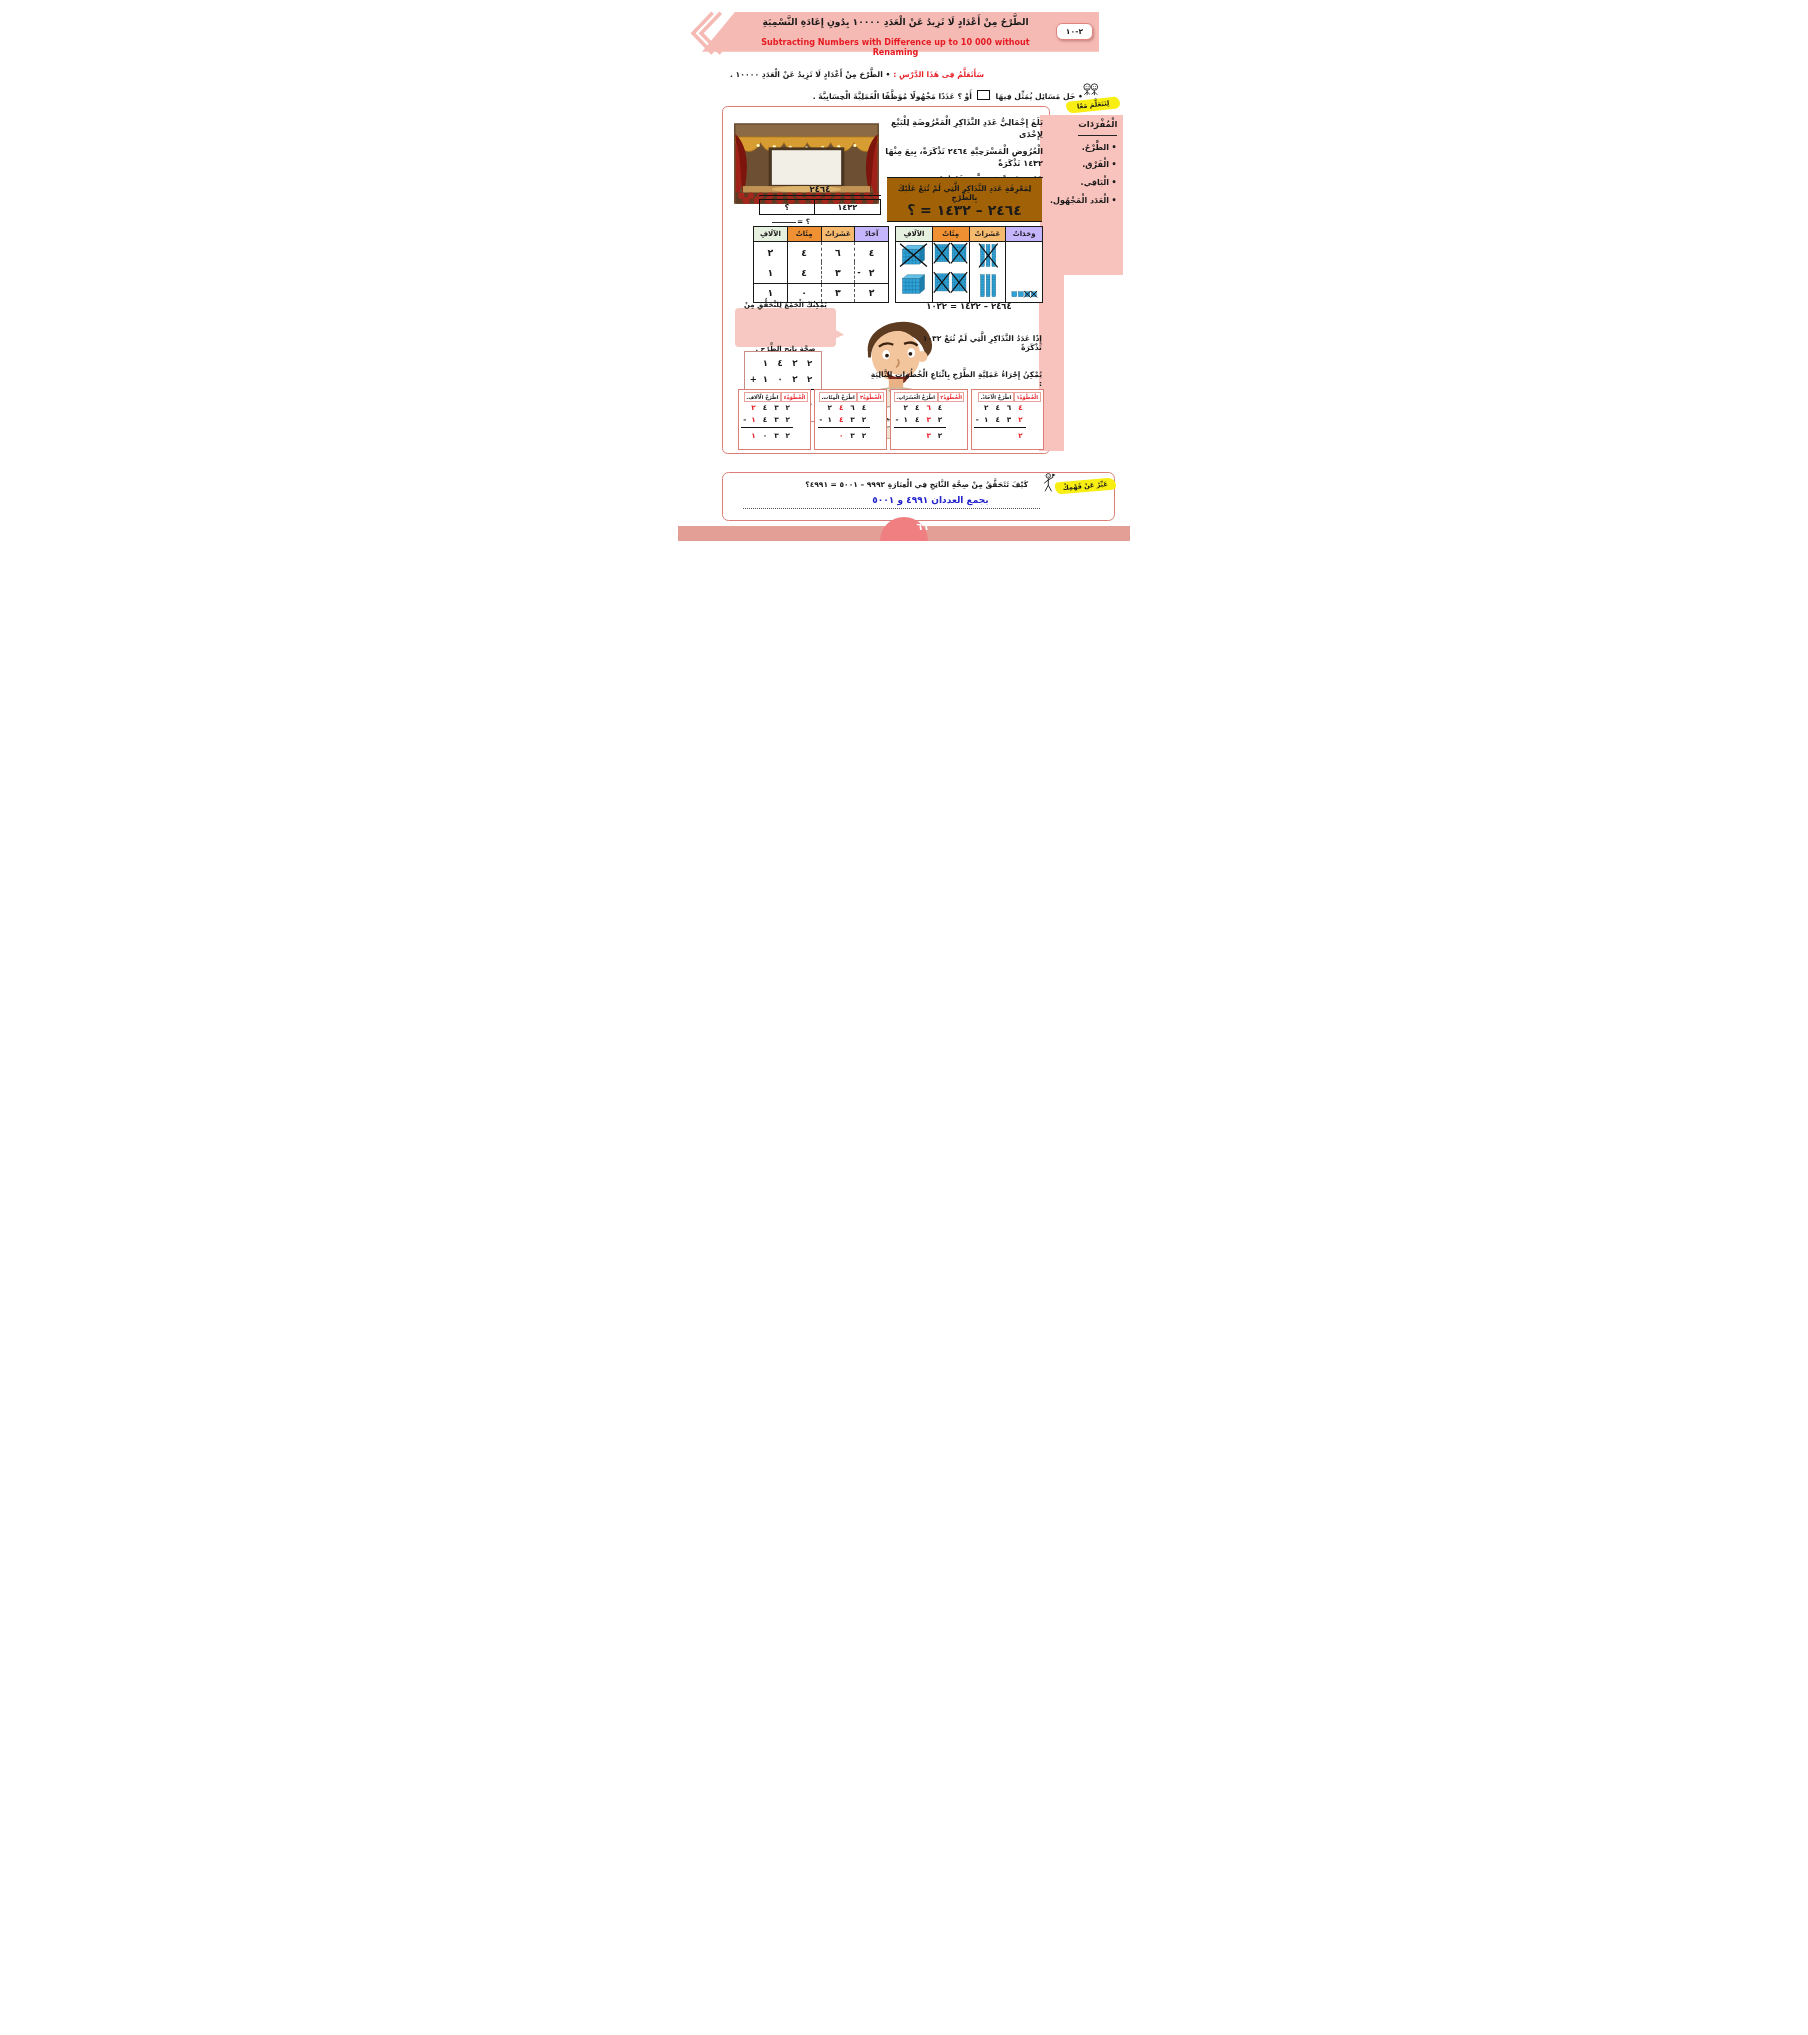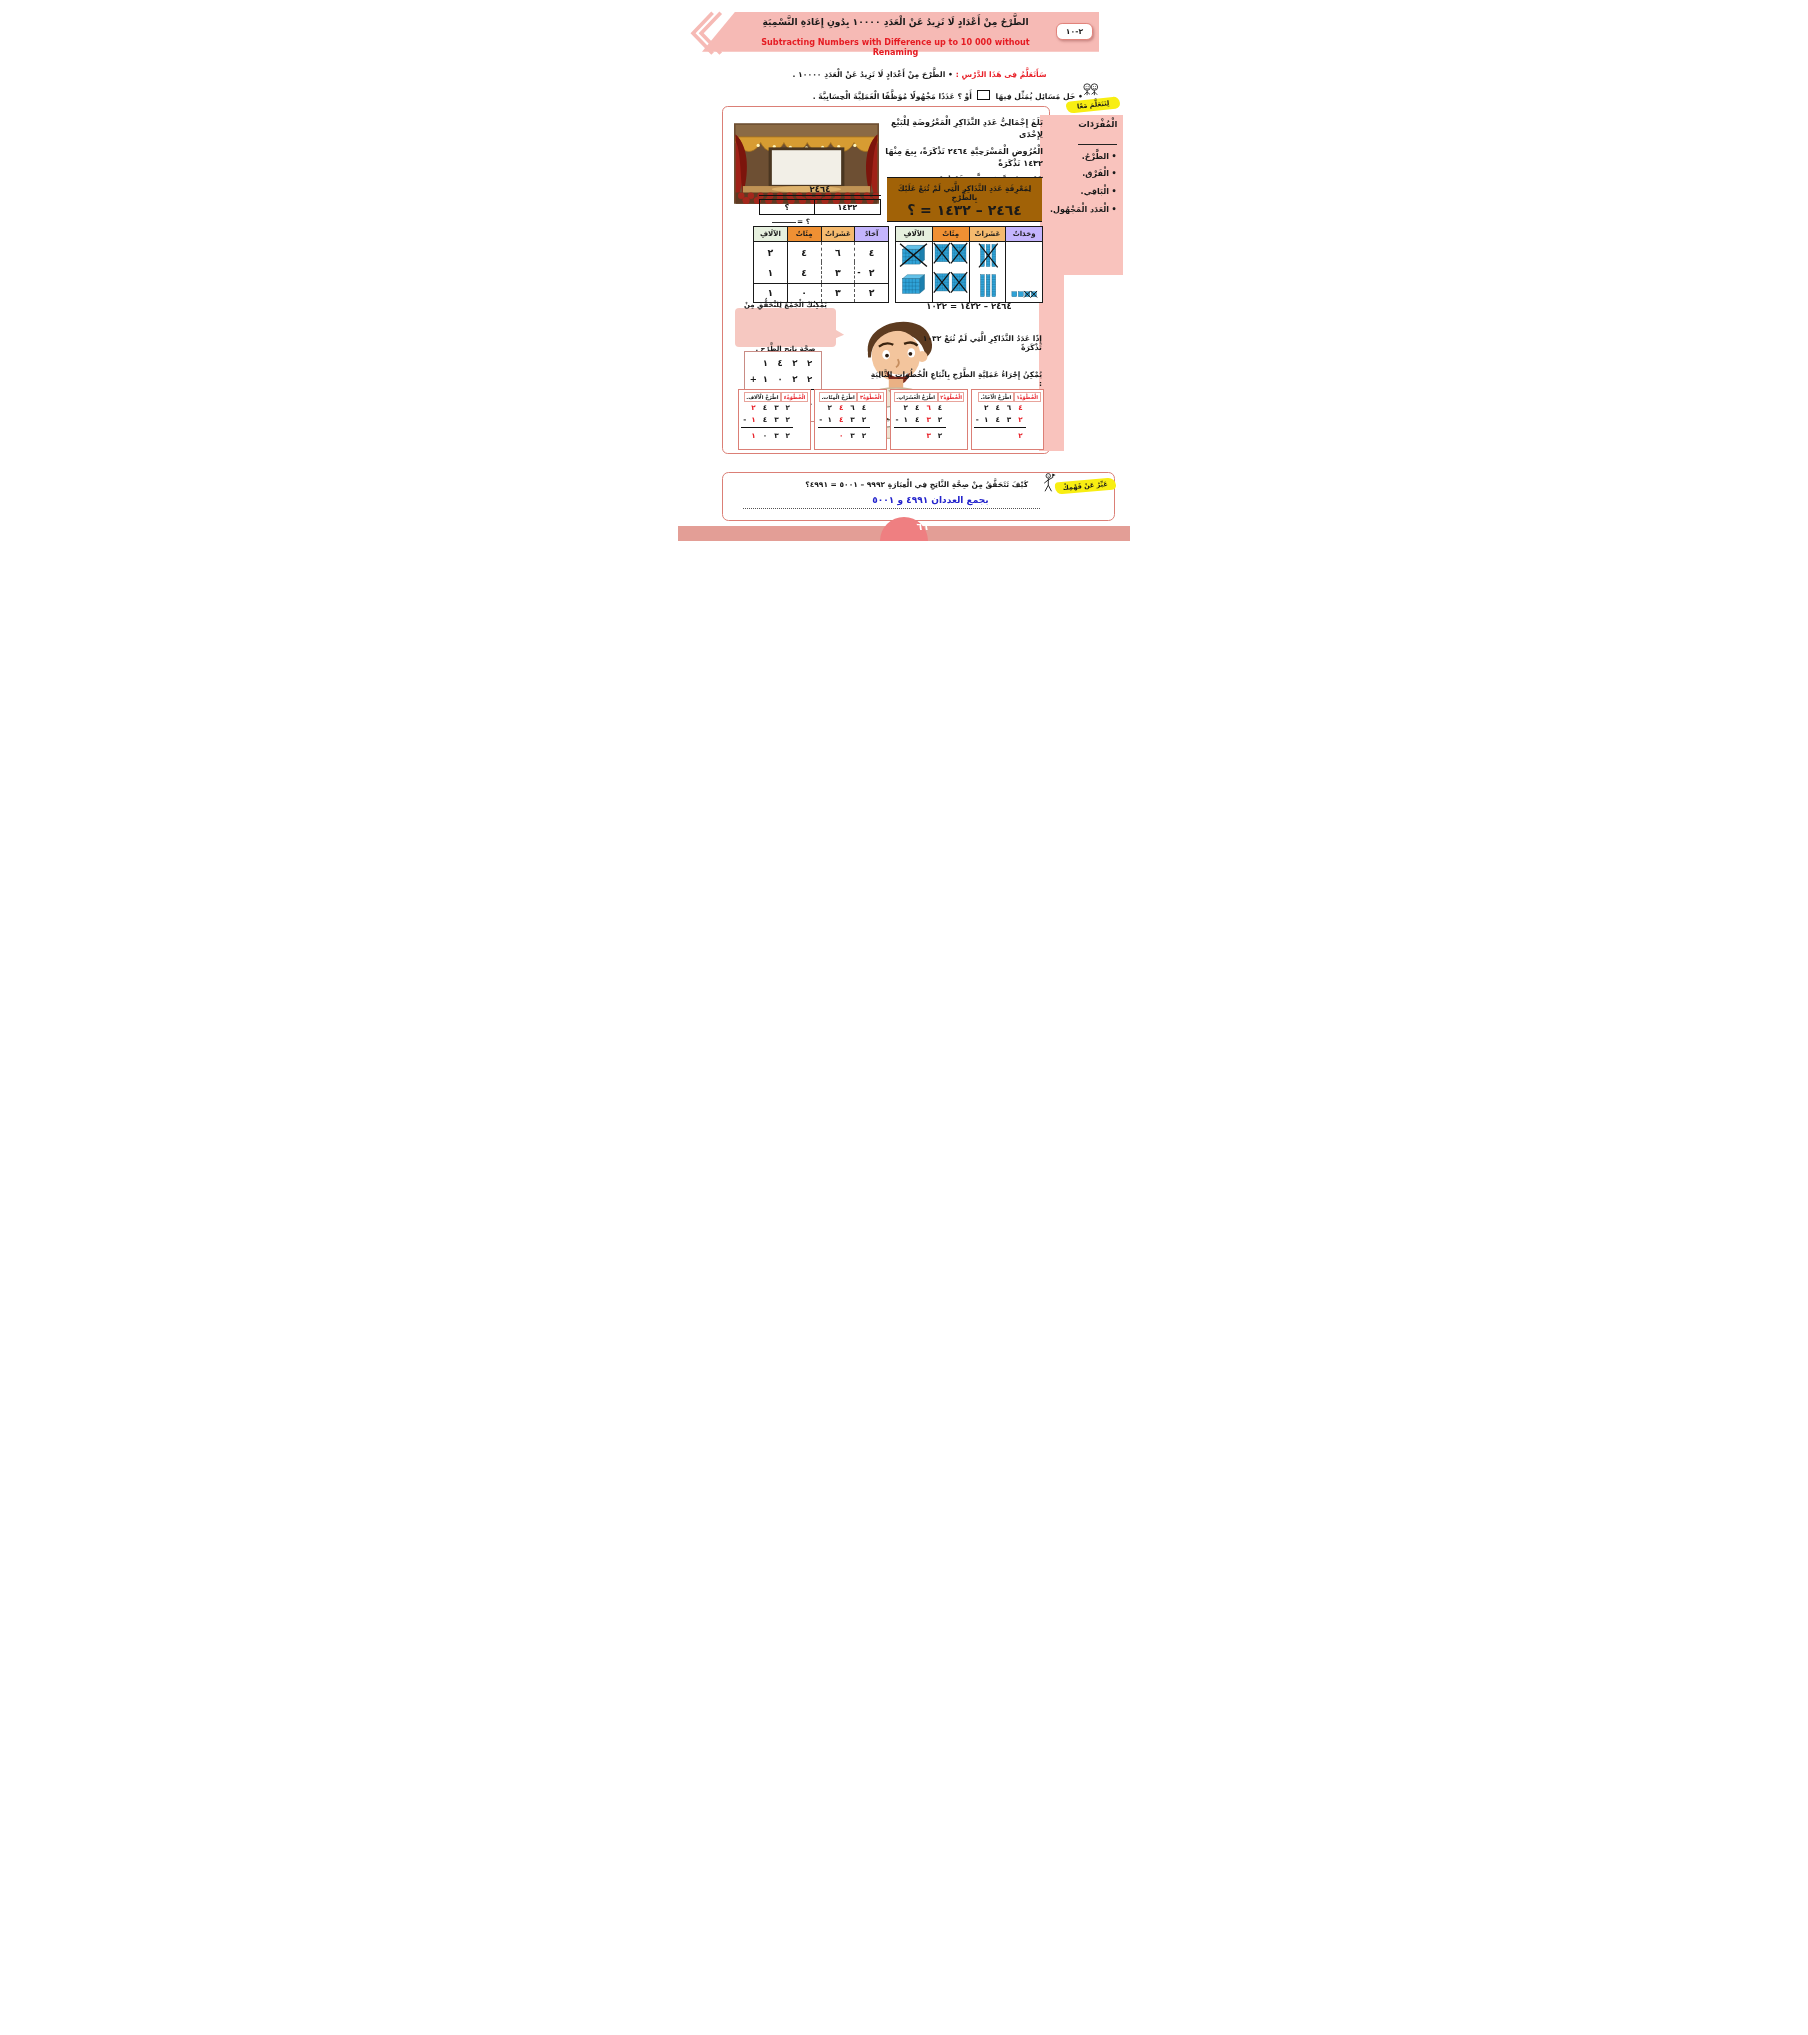--- a/index.html
+++ b/index.html
@@ -12,39 +12,39 @@
   .banner{left:22.4px;top:11.8px;width:399px;height:40px;background:#f6bab5;
           clip-path:polygon(8.7% 0,100% 0,100% 100%,0.4% 100%);}
   .banner-title{left:61px;top:16.3px;width:313px;text-align:center;font-size:9.2px;font-weight:bold;}
   .banner-en{left:61px;top:37px;width:313px;text-align:center;font-size:8.1px;font-weight:bold;color:#e51c23;}
   .badge{left:378px;top:23px;width:35px;height:15px;background:#fff;border:1.2px solid #e2837b;
          border-radius:6.1px;box-shadow:1.2px 1.6px 2.4px rgba(120,40,40,.35);
          display:flex;align-items:center;justify-content:center;font-size:7.7px;font-weight:bold;}
   .chevrons{left:11.4px;top:10.6px;}
 
   
-  .obj1{right:21px;top:70px;width:379px;text-align:center;font-size:7.7px;font-weight:bold;}
+  .obj1{right:21px;top:70px;width:379px;text-align:left;font-size:7.7px;font-weight:bold;}
   .obj1 .lead{color:#e8232b;}
   .obj2{right:47px;top:90px;width:366px;text-align:right;font-size:7.7px;font-weight:bold;}
   .ph-box{display:inline-block;width:10.6px;height:8.1px;border:1px solid #111;background:#fff;
           vertical-align:-1.6px;margin:0 2.8px;}
 
   
   .lets-learn{left:388px;top:99px;width:51px;padding:2px 1.6px;background:#f8ee12;
               border-radius:7.3px 10.6px 8.1px 12.2px;transform:rotate(-6deg);
               text-align:center;font-size:6.7px;font-weight:bold;}
   .pair-icon{left:403px;top:83px;}
 
   
   .main-box{left:44px;top:106px;width:326px;height:346px;border:1.2px solid #db7f76;border-radius:5.7px;background:#fff;}
 
   
   .vocab{left:362px;top:115px;width:83px;height:160px;background:#f9c3bd;padding:4.1px 5.7px 0 2.4px;
          box-sizing:border-box;text-align:right;}
-  .vocab-title{font-size:8.5px;font-weight:bold;border-bottom:1px solid #222;display:inline-block;padding-bottom:15px;}
+  .vocab-title{font-size:8.5px;font-weight:bold;border-bottom:1px solid #222;display:inline-block;padding-bottom:6px;}
   .vocab ul{list-style:none;margin:6.5px 0.8px 0 0;padding:0;font-size:8px;font-weight:bold;}
   .vocab li{margin-bottom:7px;line-height:1.35;}
   .vbullet{margin-left:2.4px;}
   .vstrip{left:361px;top:275px;width:25px;height:176px;background:#f9c3bd;}
 
   
   .theater{left:56px;top:123px;}
 
   
   .problem{left:206px;top:117px;width:159px;text-align:right;font-size:8.1px;font-weight:bold;line-height:1.45;}

